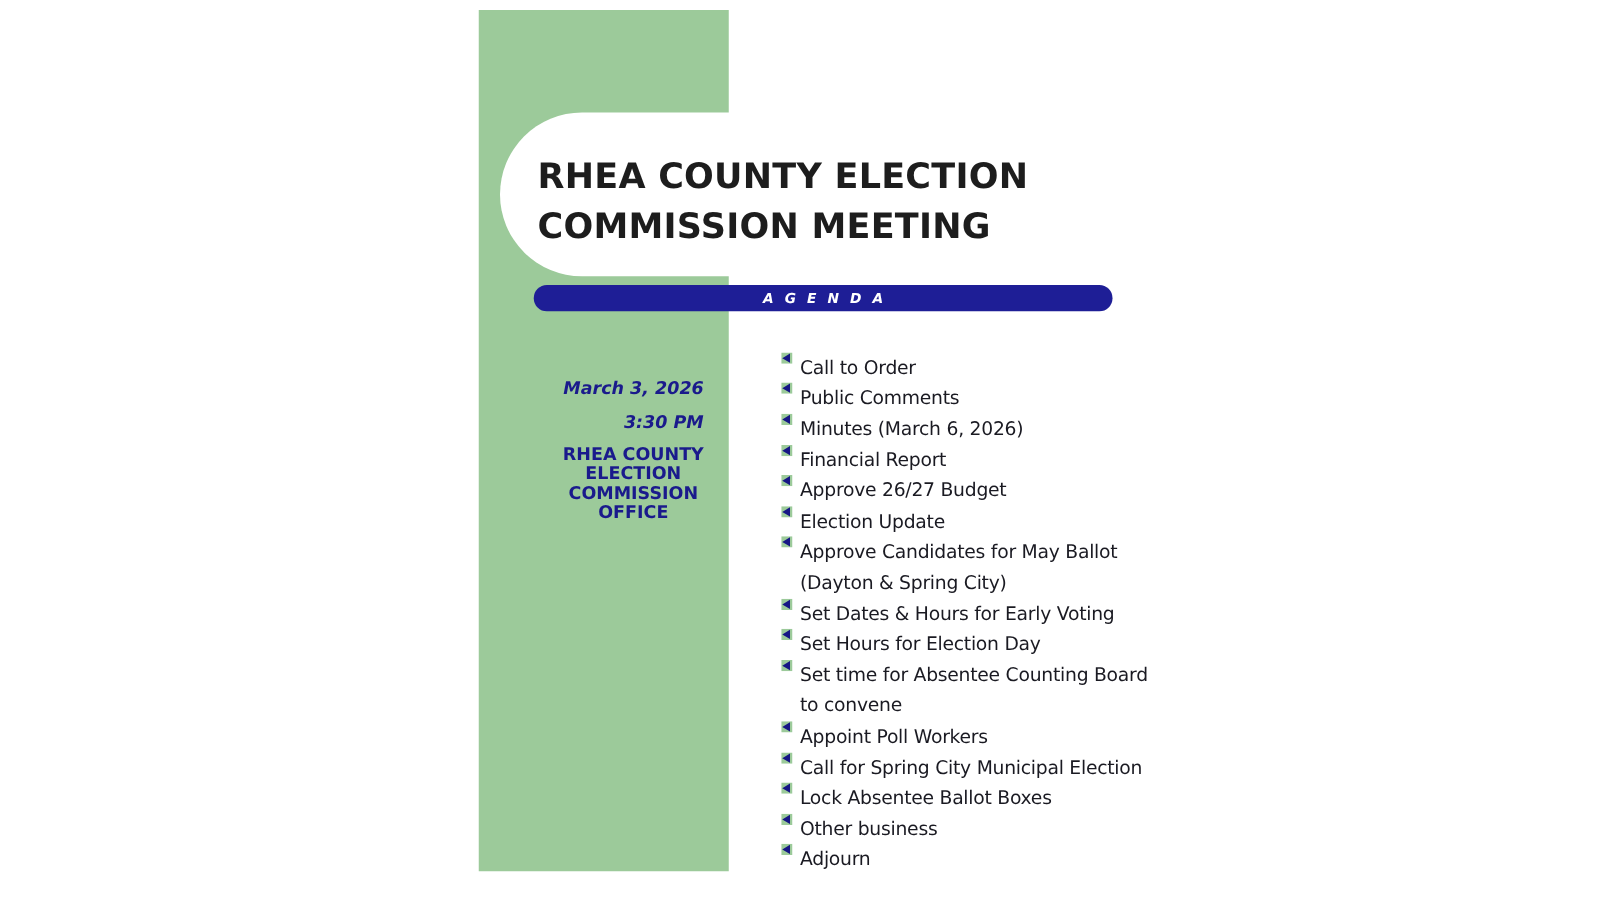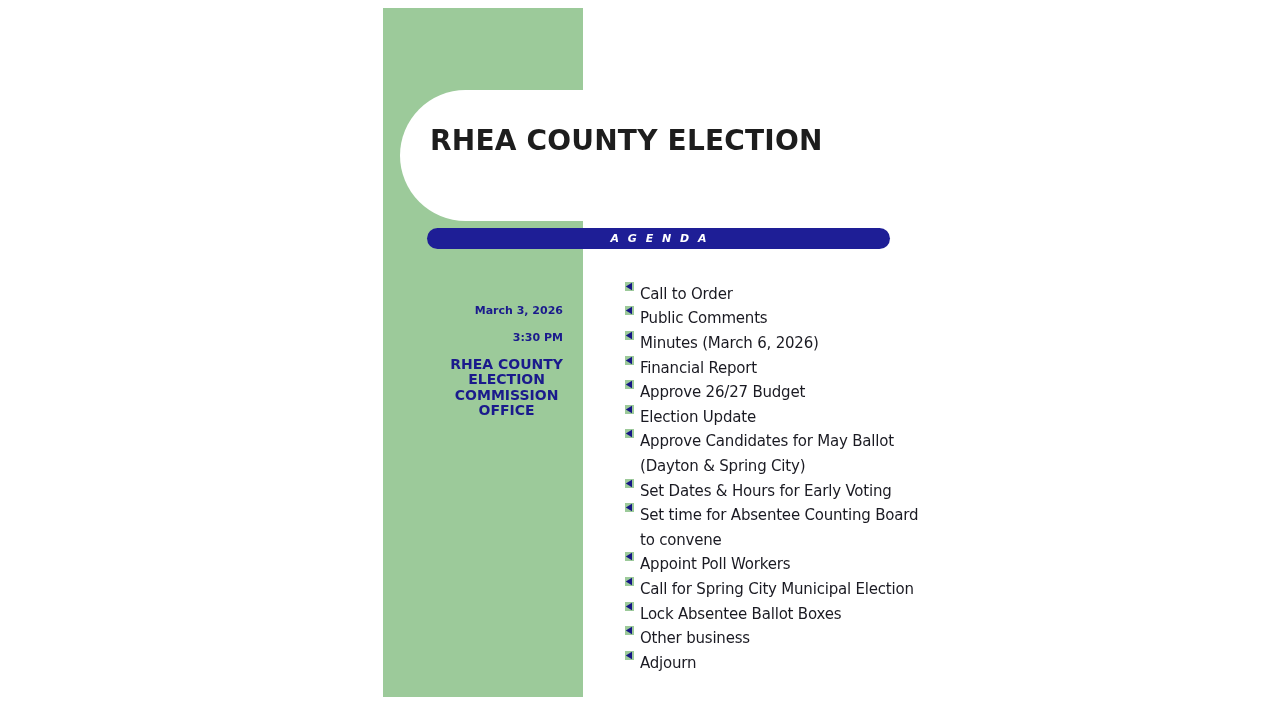--- a/index.html
+++ b/index.html
@@ -39,21 +39,21 @@
     color: var(--banner-text, #ffffff);
     font-size: 11px; font-style: italic; font-weight: 600;
     letter-spacing: 2.5px; text-indent: 2.5px; white-space: nowrap;
   }
 
   .meeting-info {
     position: absolute; right: 717px; top: 303px;
     text-align: right; font-weight: bold;
     color: var(--info-navy, #1a1a8c);
   }
-  .info-date, .info-time { font-size: 11px; line-height: 16px; margin-bottom: 11px; }
+  .info-date, .info-time { font-size: 14px; line-height: 16px; margin-bottom: 11px; font-style: italic; }
   .info-location { font-size: 14px; }
   .loc-line { line-height: 15.4px; text-align: center; }
 
   .agenda-list { position: absolute; left: 625px; top: 274px; }
   .agenda-row { display: flex; align-items: center; height: 24.6px; }
   .bullet { flex: 0 0 9px; width: 9px; height: 9px; margin-right: 6px; }
   .bullet svg { display: block; }
   .bullet.bullet-hidden { visibility: hidden; }
   .b-sq  { fill: var(--band-green, #9cca9a); }
   .b-tri { fill: var(--bullet-navy, #161685); }
@@ -66,20 +66,21 @@
 </head>
 <body style="--page-bg: #ffffff; --band-green: #9cca9a; --banner-navy: #1e1e96; --banner-text: #ffffff; --info-navy: #1a1a8c; --bullet-navy: #161685; --title-text: #1d1d1d; --list-text: #1a1a22;">
 
 <div class="page">
 
   <div class="green-band"></div>
 
   <div class="title-block"></div>
   <div class="title">
     <div>RHEA COUNTY ELECTION</div>
+    <div>COMMISSION MEETING</div>
   </div>
 
   <div class="agenda-pill">
     <span>A G E N D A</span>
   </div>
 
   <div class="meeting-info">
     <div class="info-date">March 3, 2026</div>
     <div class="info-time">3:30 PM</div>
     <div class="info-location">
@@ -172,20 +173,29 @@
     </span>
     <span class="agenda-text">Set Dates &amp; Hours for Early Voting</span>
   </div>
       <div class="agenda-row">
     <span class="bullet">
       <svg width="9" height="9" viewBox="0 0 9 9" aria-hidden="true">
         <rect class="b-sq" x="0" y="0" width="9" height="9"></rect>
         <polygon class="b-tri" points="7,0.8 7,8.2 0.8,4.5"></polygon>
       </svg>
     </span>
+    <span class="agenda-text">Set Hours for Election Day</span>
+  </div>
+      <div class="agenda-row">
+    <span class="bullet">
+      <svg width="9" height="9" viewBox="0 0 9 9" aria-hidden="true">
+        <rect class="b-sq" x="0" y="0" width="9" height="9"></rect>
+        <polygon class="b-tri" points="7,0.8 7,8.2 0.8,4.5"></polygon>
+      </svg>
+    </span>
     <span class="agenda-text">Set time for Absentee Counting Board</span>
   </div>
       <div class="agenda-row">
     <span class="bullet bullet-hidden">
       <svg width="9" height="9" viewBox="0 0 9 9" aria-hidden="true">
         <rect class="b-sq" x="0" y="0" width="9" height="9"></rect>
         <polygon class="b-tri" points="7,0.8 7,8.2 0.8,4.5"></polygon>
       </svg>
     </span>
     <span class="agenda-text">to convene</span>

